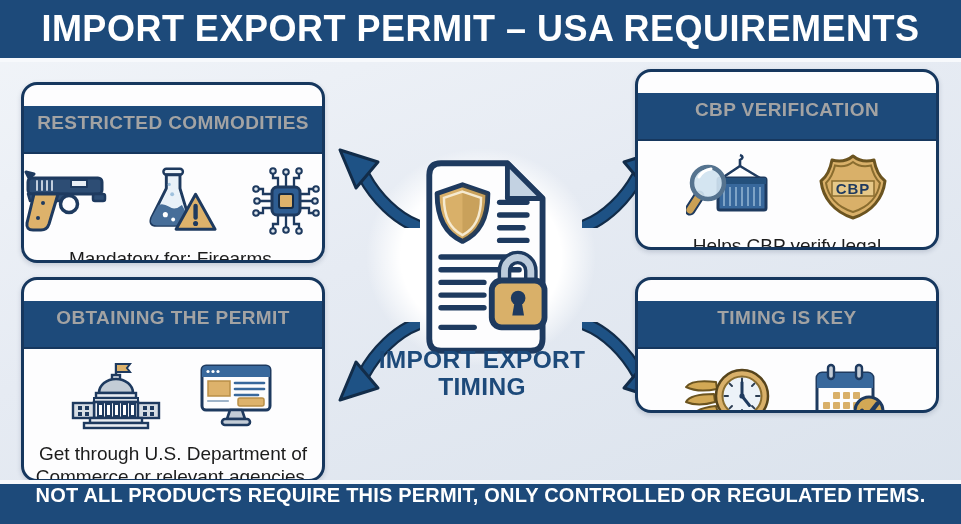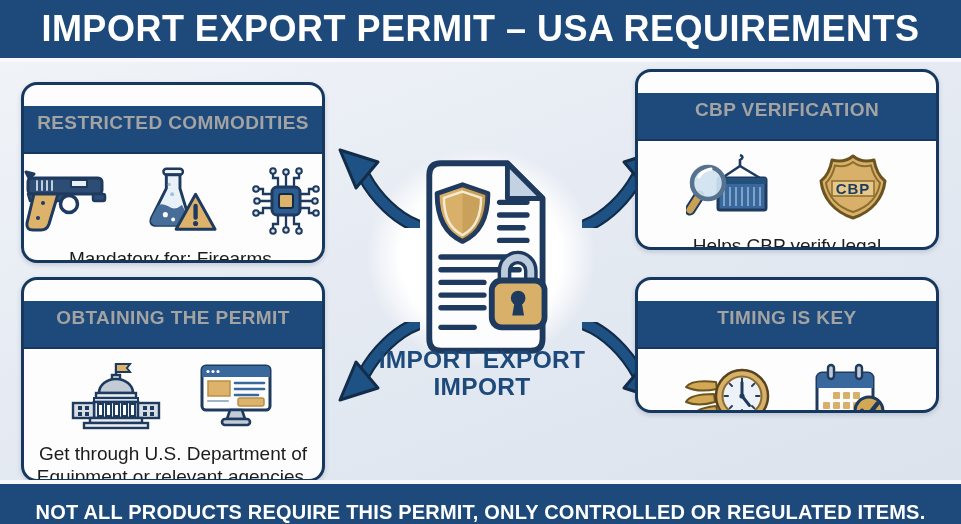--- a/index.html
+++ b/index.html
@@ -4,21 +4,21 @@
 <style>
   html,body{margin:0;padding:0;background:#cfd8e4;}
   .stage{position:relative;width:961px;height:524px;overflow:hidden;
     font-family:"Liberation Sans",sans-serif;
     background:linear-gradient(160deg,#f2f5f9 0%,#e6ebf3 45%,#dae2ec 100%);}
   
   .top-banner{position:absolute;top:0;left:0;width:961px;height:58px;background:#1d4a7a;
     display:flex;align-items:center;justify-content:center;box-shadow:0 4px 0 #f7f9fc;}
   .top-banner h1{margin:0;color:#ffffff;font-size:36px;font-weight:bold;letter-spacing:.5px;white-space:nowrap;}
   .bottom-banner{position:absolute;bottom:0;left:0;width:961px;height:44px;background:#1d4a7a;
-    border-top:4px solid #f7f9fc;box-sizing:border-box;display:flex;align-items:flex-end;justify-content:center;}
+    border-top:4px solid #f7f9fc;box-sizing:border-box;display:flex;align-items:flex-start;justify-content:center;}
   .bottom-banner p{margin:0;color:#ffffff;font-size:20px;font-weight:bold;letter-spacing:.2px;white-space:nowrap;}
   
   .card{position:absolute;width:304px;background:#fdfdfe;border:3px solid #16375e;border-radius:16px;
     overflow:hidden;box-sizing:border-box;box-shadow:0 2px 5px rgba(20,40,70,.18);}
   .card.tl{left:21px;top:82px;height:181px;}
   .card.tr{left:635px;top:69px;height:181px;}
   .card.bl{left:21px;top:277px;height:205px;}
   .card.br{left:635px;top:277px;height:136px;}
   .card-header{background:#1d4a7a;color:#a3a3a3;text-align:center;font-weight:bold;font-size:19px;
     letter-spacing:.4px;padding:6px 4px 18px;border-bottom:2px solid #16375e;margin-top:21px;}
@@ -90,21 +90,21 @@
     </g>
     <path d="M107,132 v-14 a13.5,13.5 0 0 1 27,0 v14" fill="none" stroke="#1e3a5f" stroke-width="14"></path>
     <path d="M107,132 v-14 a13.5,13.5 0 0 1 27,0 v14" fill="none" stroke="#bccbdb" stroke-width="7"></path>
     <rect x="94" y="128" width="54" height="48" rx="10" fill="#d9b069" stroke="#1e3a5f" stroke-width="6"></rect>
     <circle cx="121" cy="146" r="7.5" fill="#1e3a5f"></circle>
     <path d="M117.5,149 h7 l2.5,15 h-12 z" fill="#1e3a5f"></path>
   </svg>
 
   <div class="center-label">
     <span style="display:block">IMPORT EXPORT</span>
-    <span style="display:block">IMPORT</span>
+    <span style="display:block">TIMING</span>
   </div>
 
   <section class="card tl">
     <div class="card-header">
       <span>RESTRICTED COMMODITIES</span>
     </div>
     <div class="card-body">
       <div class="icon-row">
         <svg width="86" height="70" viewBox="0 0 86 70">
           <g stroke="#1e3a5f" stroke-width="3" stroke-linejoin="round">
@@ -257,21 +257,21 @@
             <path d="M41,21 h29"></path>
               <path d="M41,27 h29"></path>
               <path d="M41,33 h23"></path>
           </g>
           <path d="M14,39 h20" stroke="#9fb4c9" stroke-width="2.2" stroke-linecap="round"></path>
           <rect x="44" y="36" width="26" height="8" rx="2" fill="#ddb26b" stroke="#b98f47" stroke-width="1.5"></rect>
           <path d="M36,48 h12 l3,9 h-18 z" fill="#c3ccd6" stroke="#1e3a5f" stroke-width="2.6" stroke-linejoin="round"></path>
           <rect x="28" y="57" width="28" height="6" rx="3" fill="#c3ccd6" stroke="#1e3a5f" stroke-width="2.6"></rect>
         </svg>
       </div>
-      <p class="card-text">Get through U.S. Department of Equipment or relevant agencies.</p>
+      <p class="card-text">Get through U.S. Department of Commerce or relevant agencies.</p>
     </div>
   </section>
 
   <section class="card br">
     <div class="card-header">
       <span>TIMING IS KEY</span>
     </div>
     <div class="card-body">
       <div class="icon-row">
         <svg width="92" height="70" viewBox="0 0 92 70">

